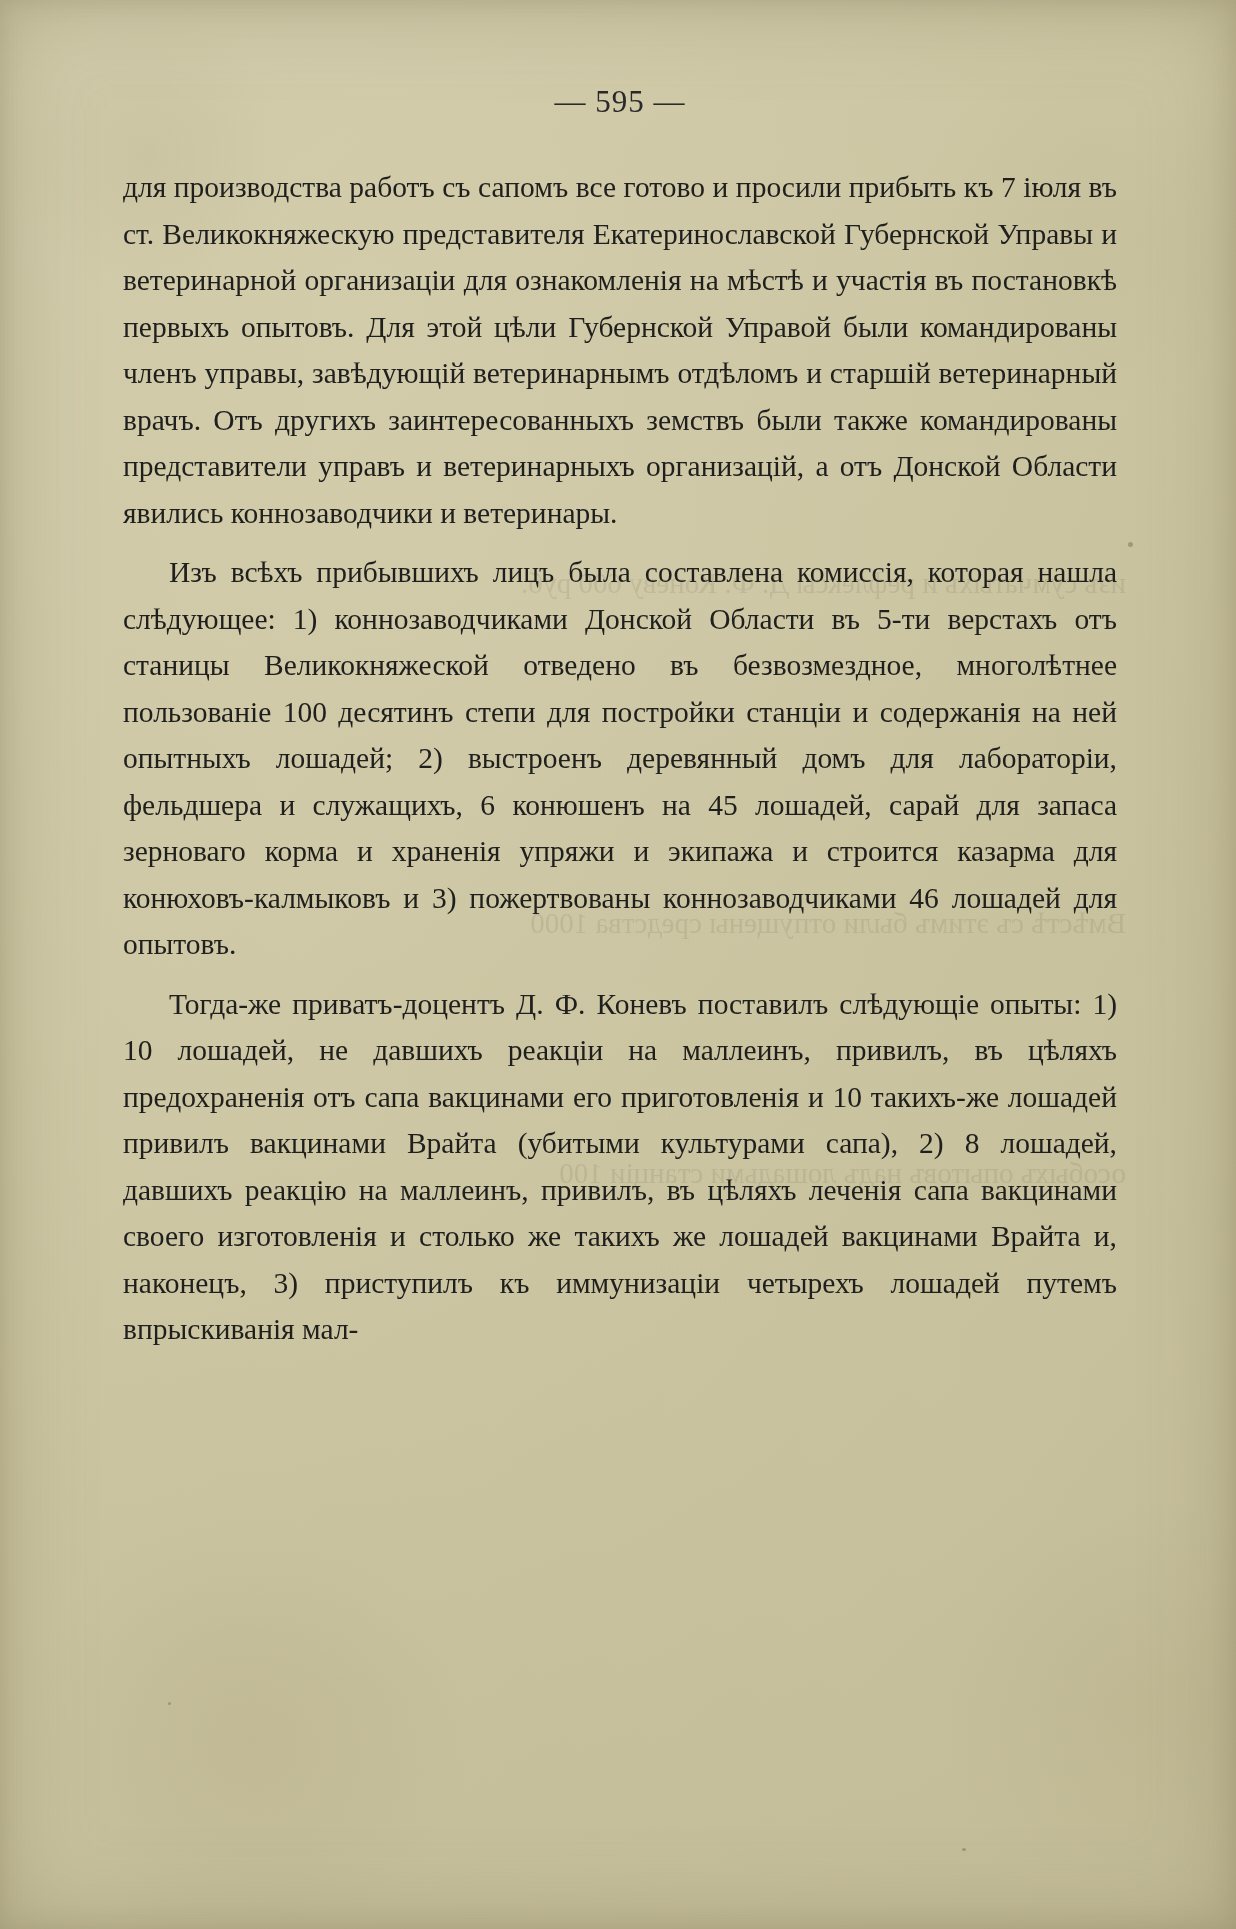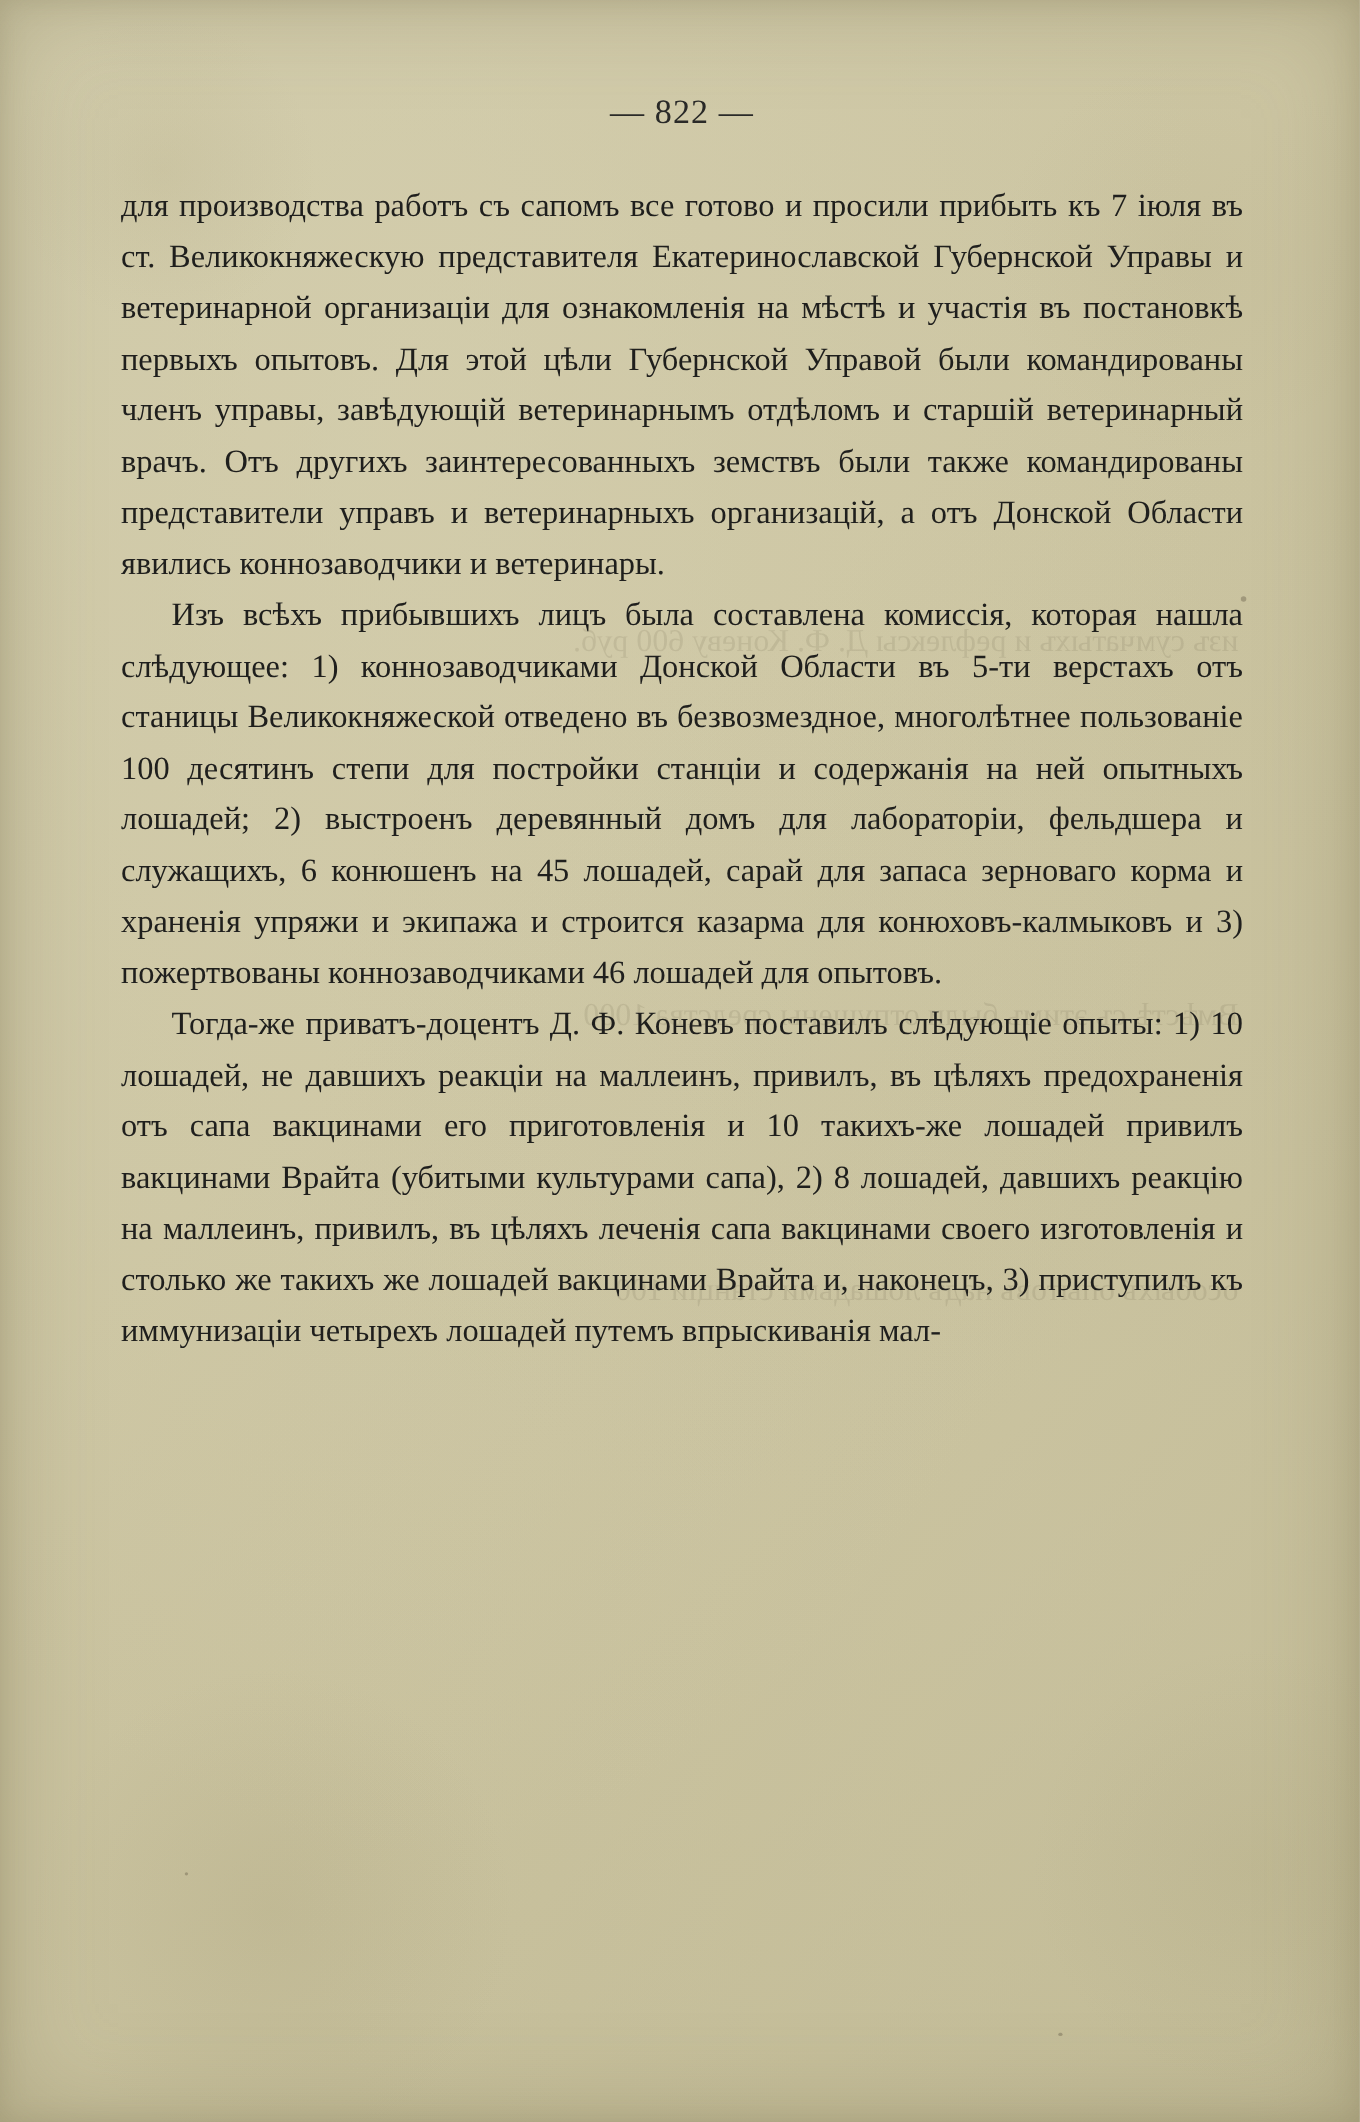--- a/index.html
+++ b/index.html
@@ -49,21 +49,21 @@
     font-family: "Liberation Serif", serif;
     font-size: 29.5px;
     line-height: 46.5px;
     color: #1f1f1d;
     text-align: justify;
     text-justify: inter-word;
     -webkit-hyphens: none;
     hyphens: none;
   }
   .body-text p {
-    margin: 0;
+    margin: 13px;
     text-indent: 46px;
   }
   .body-text p.noindent {
     text-indent: 0;
   }
   
   .showthrough {
     position: absolute;
     z-index: 1;
     left: 0;
@@ -100,21 +100,21 @@
 </head>
 <body>
 
 <div class="page">
 
   <div class="showthrough st1">изъ сумчатыхъ и рефлексы Д. Ф. Коневу 600 руб.</div>
   <div class="showthrough st2">Вмѣстѣ съ этимъ были отпущены средства 1000</div>
   <div class="showthrough st3">особыхъ опытовъ надъ лошадьми станціи 100</div>
 
   <div class="content">
-    <div class="folio">— 822 —</div>
+    <div class="folio">— 595 —</div>
 
     <div class="body-text">
       <p class="noindent">для производства работъ съ сапомъ все готово и просили прибыть къ 7 іюля въ ст. Великокняжескую представителя Екатеринославской Губернской Управы и ветеринарной организаціи для ознакомленія на мѣстѣ и участія въ постановкѣ первыхъ опытовъ. Для этой цѣли Губернской Управой были командированы членъ управы, завѣдующій ветеринарнымъ отдѣломъ и старшій ветеринарный врачъ. Отъ другихъ заинтересованныхъ земствъ были также командированы представители управъ и ветеринарныхъ организацій, а отъ Донской Области явились коннозаводчики и ветеринары.</p>
       <p>Изъ всѣхъ прибывшихъ лицъ была составлена комиссія, которая нашла слѣдующее: 1) коннозаводчиками Донской Области въ 5-ти верстахъ отъ станицы Великокняжеской отведено въ безвозмездное, многолѣтнее пользованіе 100 десятинъ степи для постройки станціи и содержанія на ней опытныхъ лошадей; 2) выстроенъ деревянный домъ для лабораторіи, фельдшера и служащихъ, 6 конюшенъ на 45 лошадей, сарай для запаса зерноваго корма и храненія упряжи и экипажа и строится казарма для конюховъ-калмыковъ и 3) пожертвованы коннозаводчиками 46 лошадей для опытовъ.</p>
       <p>Тогда-же приватъ-доцентъ Д. Ф. Коневъ поставилъ слѣдующіе опыты: 1) 10 лошадей, не давшихъ реакціи на маллеинъ, привилъ, въ цѣляхъ предохраненія отъ сапа вакцинами его приготовленія и 10 такихъ-же лошадей привилъ вакцинами Врайта (убитыми культурами сапа), 2) 8 лошадей, давшихъ реакцію на маллеинъ, привилъ, въ цѣляхъ леченія сапа вакцинами своего изготовленія и столько же такихъ же лошадей вакцинами Врайта и, наконецъ, 3) приступилъ къ иммунизаціи четырехъ лошадей путемъ впрыскиванія мал-</p>
     </div>
   </div>
 
   <span class="speck" style="left:1128px;top:542px;width:5px;height:5px;"></span>
   <span class="speck" style="left:168px;top:1702px;width:3px;height:3px;"></span>

